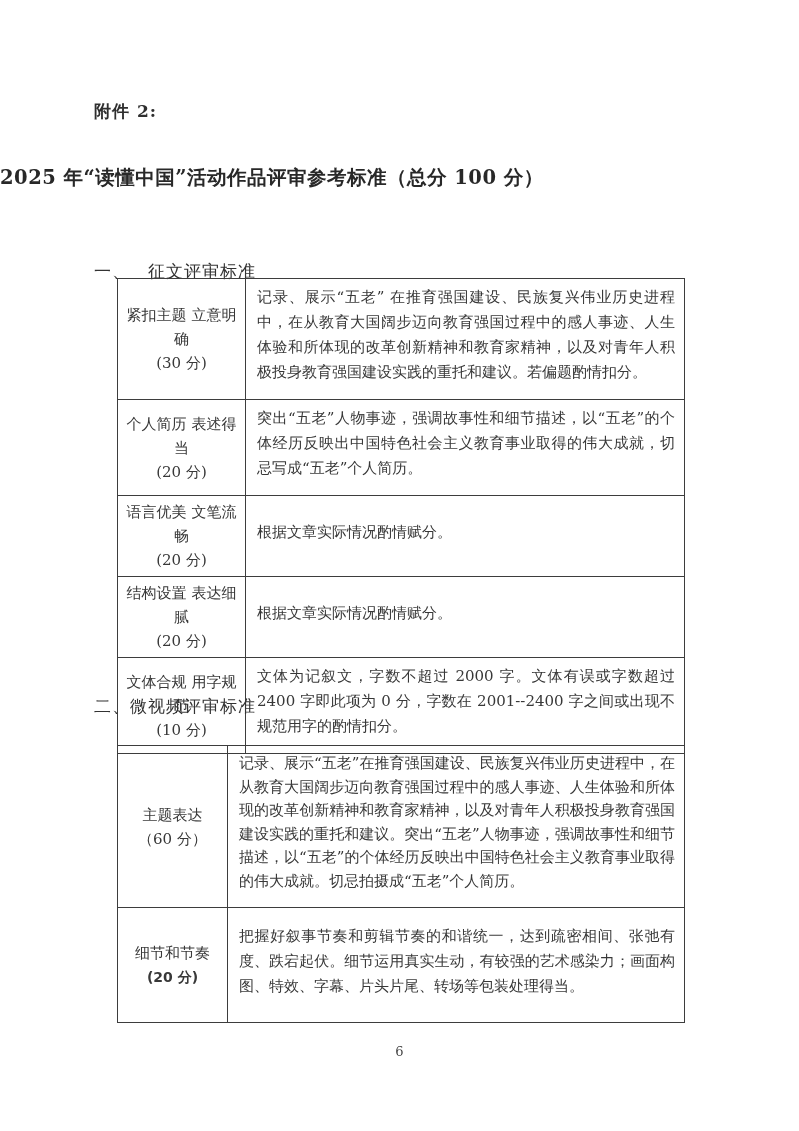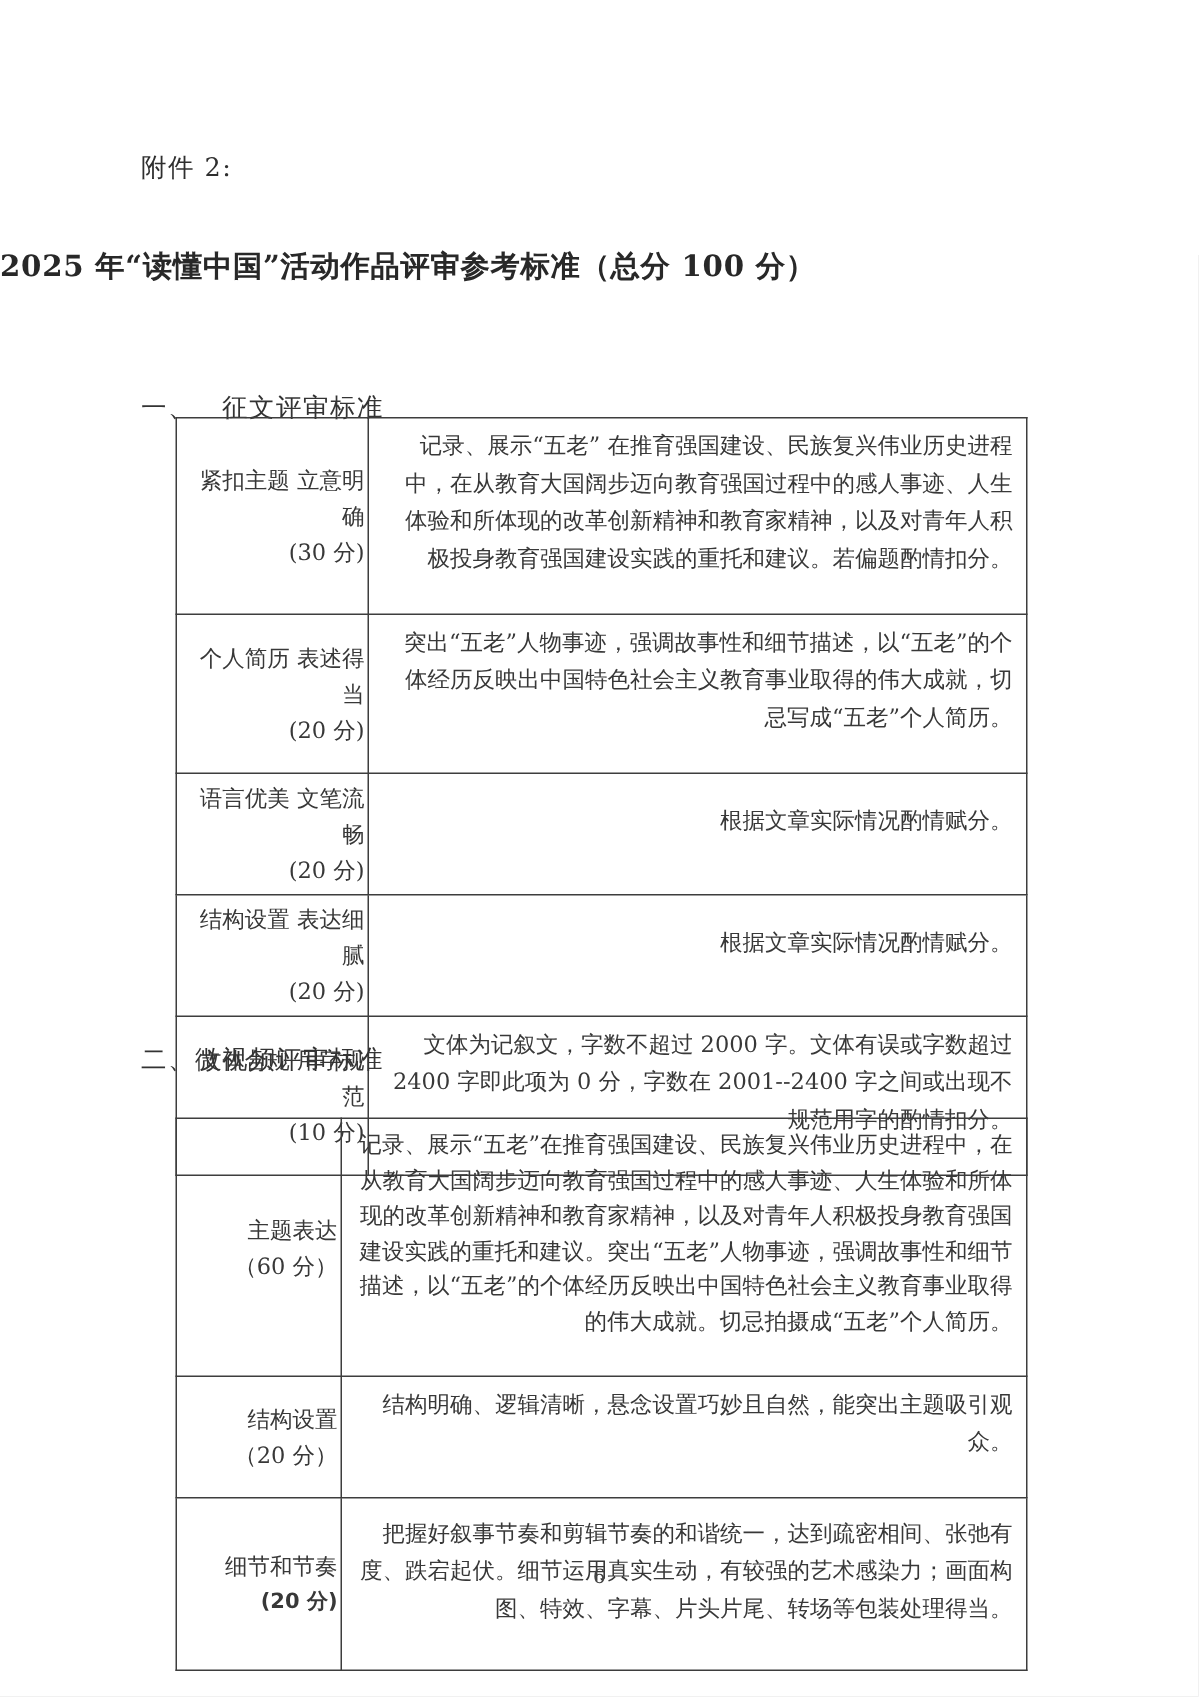--- a/index.html
+++ b/index.html
@@ -15,21 +15,21 @@
     background: #ffffff;
     font-family: "DejaVu Serif", "Liberation Serif", serif;
     color: #3a3a3a;
     overflow: hidden;
   }
   .attachment-label {
     position: absolute;
     left: 94px;
     top: 100px;
     font-size: 17px;
-    font-weight: 400;
+    font-weight: 700;
     color: #2f2f2f;
     letter-spacing: 1px;
   }
   .doc-title {
     position: absolute;
     top: 164px;
     left: 0;
     width: 100%;
     text-align: left;
     font-size: 19.5px;
@@ -54,33 +54,32 @@
     border-collapse: collapse;
     table-layout: fixed;
   }
   table.criteria-essay { top: 278px; }
   table.criteria-video { top: 745px; }
 
   table.criteria td {
     border: 1px solid #3d3d3d;
     font-size: 15px;
     color: #383838;
-    text-align: right;
   }
   td.label-cell {
     text-align: center;
     vertical-align: middle;
     line-height: 24px;
     padding: 4px 2px;
   }
   td.content-cell {
     vertical-align: middle;
     text-align: justify;
     line-height: 25px;
-    padding: 6px 9px 24px 11px;
+    padding: 6px 9px 14px 11px;
   }
   table.criteria-video td.content-cell.dense {
     line-height: 23.5px;
   }
   .label-line { display: block; }
   .score-line { display: block; }
   .score-bold {
     font-weight: 700;
     font-family: "DejaVu Sans", "Liberation Sans", sans-serif;
     font-size: 14px;
@@ -158,27 +157,20 @@
       <col style="width:457px">
     </colgroup>
     <tbody>
       <tr style="height:148px">
         <td class="label-cell">
           <span class="label-line">主题表达</span>
           <span class="score-line">（60 分）</span>
         </td>
         <td class="content-cell dense">记录、展示“五老”在推育强国建设、民族复兴伟业历史进程中，在从教育大国阔步迈向教育强国过程中的感人事迹、人生体验和所体现的改革创新精神和教育家精神，以及对青年人积极投身教育强国建设实践的重托和建议。突出“五老”人物事迹，强调故事性和细节描述，以“五老”的个体经历反映出中国特色社会主义教育事业取得的伟大成就。切忌拍摄成“五老”个人简历。</td>
       </tr>
-      <tr style="height:50px">
-        <td class="label-cell">
-          <span class="label-line">结构设置</span>
-          <span class="score-line">（20 分）</span>
-        </td>
-        <td class="content-cell">结构明确、逻辑清晰，悬念设置巧妙且自然，能突出主题吸引观众。</td>
-      </tr>
       <tr style="height:115px">
         <td class="label-cell">
           <span class="label-line">细节和节奏</span>
           <span class="score-line score-bold">(20 分)</span>
         </td>
         <td class="content-cell">把握好叙事节奏和剪辑节奏的和谐统一，达到疏密相间、张弛有度、跌宕起伏。细节运用真实生动，有较强的艺术感染力；画面构图、特效、字幕、片头片尾、转场等包装处理得当。</td>
       </tr>
     </tbody>
   </table>
 

